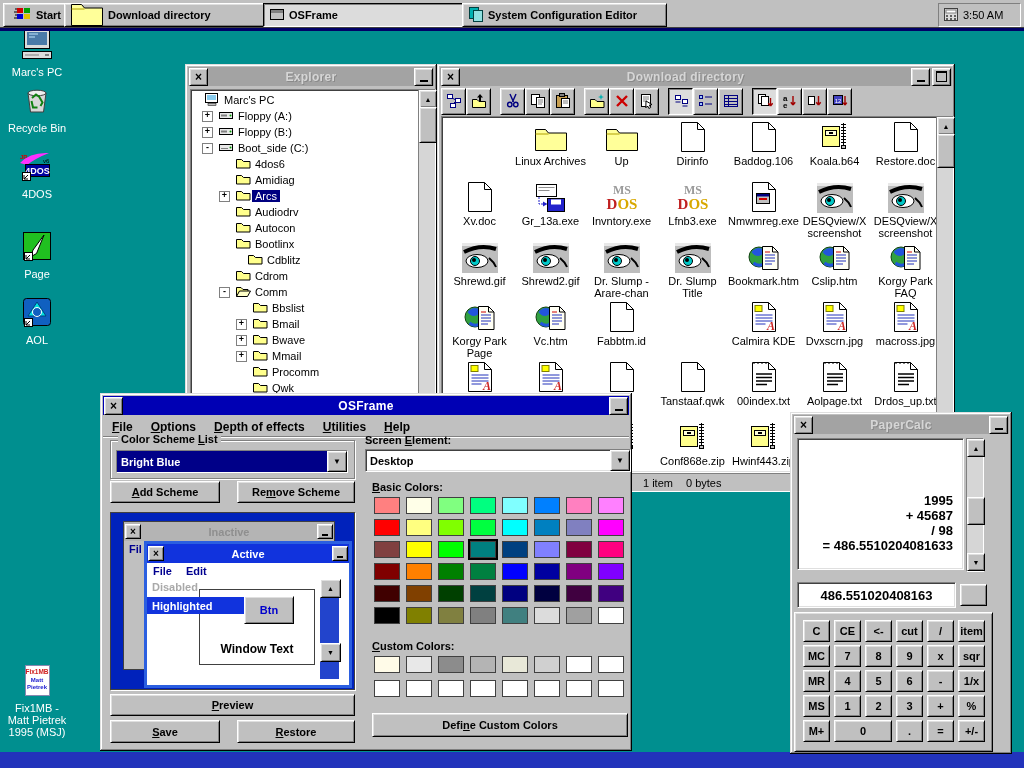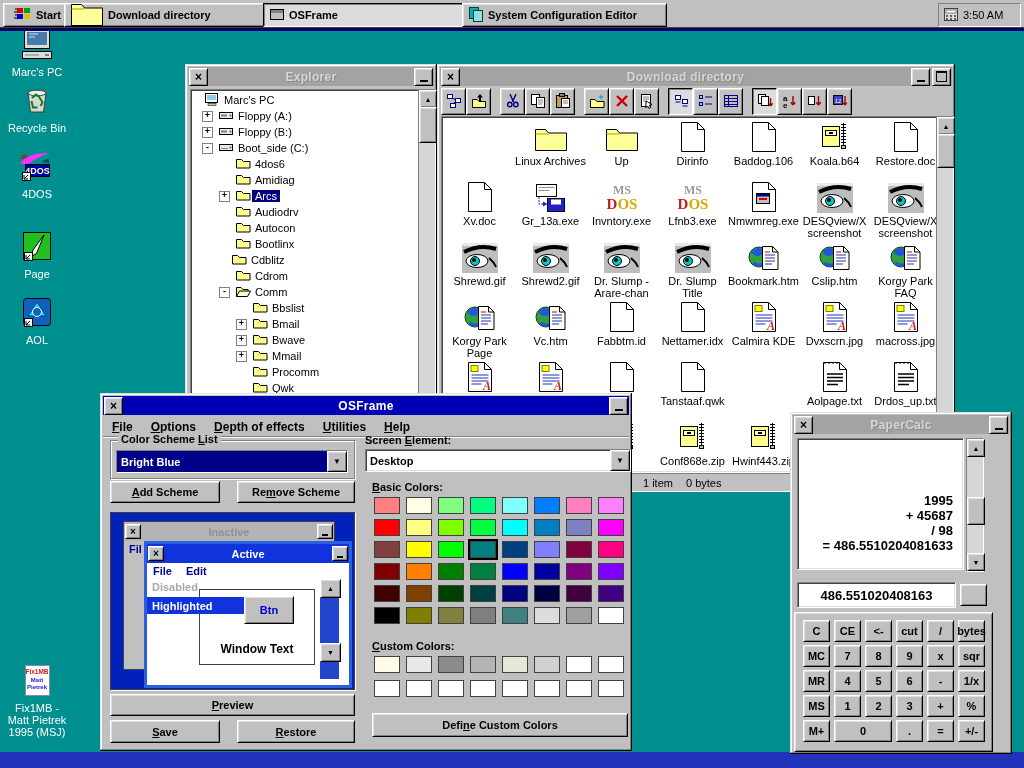--- a/index.html
+++ b/index.html
@@ -354,21 +354,21 @@
             </svg></span>
           <span class="t-lbl">Autocon</span>
         </div>
         <div class="trow" style="padding-left: 28px;">
           <span class="t-slot"></span>
           <span class="t-ico"><svg width="16" height="14">
               <path d="M1.5 3.5h5l2 2h6.5v6.5h-13.5z" fill="#FFFF8C" stroke="#000"></path>
             </svg></span>
           <span class="t-lbl">Bootlinx</span>
         </div>
-        <div class="trow" style="padding-left: 24px;">
+        <div class="trow" style="padding-left: 40px;">
           <span class="t-slot"></span>
           <span class="t-ico"><svg width="16" height="14">
               <path d="M1.5 3.5h5l2 2h6.5v6.5h-13.5z" fill="#FFFF8C" stroke="#000"></path>
             </svg></span>
           <span class="t-lbl">Cdblitz</span>
         </div>
         <div class="trow" style="padding-left: 28px;">
           <span class="t-slot"></span>
           <span class="t-ico"><svg width="16" height="14">
               <path d="M1.5 3.5h5l2 2h6.5v6.5h-13.5z" fill="#FFFF8C" stroke="#000"></path>
@@ -833,29 +833,20 @@
         </div>
         <div class="fcell" style="left: 144px; top: 182px;">
           <div class="fic">
             <svg width="26" height="32">
               <path d="M1.5 1.5h16l7 7v22h-23z" fill="#FFF" stroke="#000"></path>
               <path d="M17.5 1.5v7h7" fill="none" stroke="#000"></path>
             </svg>
           </div>
           <div class="flbl">Fabbtm.id</div>
         </div>
-        <div class="fcell" style="left: 215px; top: 182px;">
-          <div class="fic">
-            <svg width="26" height="32">
-              <path d="M1.5 1.5h16l7 7v22h-23z" fill="#FFF" stroke="#000"></path>
-              <path d="M17.5 1.5v7h7" fill="none" stroke="#000"></path>
-            </svg>
-          </div>
-          <div class="flbl">Nettamer.idx</div>
-        </div>
         <div class="fcell" style="left: 286px; top: 182px;">
           <div class="fic">
             <svg width="26" height="32">
               <path d="M1.5 1.5h16l7 7v22h-23z" fill="#FFF" stroke="#000"></path>
               <path d="M17.5 1.5v7h7" fill="none" stroke="#000"></path>
               <rect x="4" y="4.5" width="7" height="6" fill="#FFFF00" stroke="#808000"></rect>
               <path d="M4.5 14h17M4.5 17h17M4.5 20h17M4.5 23h10" stroke="#2233BB"></path>
               <text x="16" y="29" font-size="12" font-style="italic" font-weight="bold" fill="#CC2222" font-family="Liberation Serif,serif">A</text>
             </svg>
           </div>
@@ -919,20 +910,31 @@
           <div class="flbl">wk</div>
         </div>
         <div class="fcell" style="left: 215px; top: 242px;">
           <div class="fic">
             <svg width="26" height="32">
               <path d="M1.5 1.5h16l7 7v22h-23z" fill="#FFF" stroke="#000"></path>
               <path d="M17.5 1.5v7h7" fill="none" stroke="#000"></path>
             </svg>
           </div>
           <div class="flbl">Tanstaaf.qwk</div>
+        </div>
+        <div class="fcell" style="left: 286px; top: 242px;">
+          <div class="fic">
+            <svg width="26" height="32">
+              <path d="M1.5 1.5h16l7 7v22h-23z" fill="#FFF" stroke="#000"></path>
+              <path d="M17.5 1.5v7h7" fill="none" stroke="#000"></path>
+              <path d="M2 2h15" stroke="#000" stroke-dasharray="2 2"></path>
+              <path d="M5 13h16M5 16.5h16M5 20h16M5 23.5h11" stroke="#000" stroke-width="1.6"></path>
+            </svg>
+          </div>
+          <div class="flbl">00index.txt</div>
         </div>
         <div class="fcell" style="left: 357px; top: 242px;">
           <div class="fic">
             <svg width="26" height="32">
               <path d="M1.5 1.5h16l7 7v22h-23z" fill="#FFF" stroke="#000"></path>
               <path d="M17.5 1.5v7h7" fill="none" stroke="#000"></path>
               <path d="M2 2h15" stroke="#000" stroke-dasharray="2 2"></path>
               <path d="M5 13h16M5 16.5h16M5 20h16M5 23.5h11" stroke="#000" stroke-width="1.6"></path>
             </svg>
           </div>
@@ -1165,21 +1167,21 @@
       <div class="sb-btn raised" style="bottom:0;top:auto;">▼</div>
     </div>
     <div id="pc-display" class="abs sunken">486.551020408163</div>
     <div id="pc-sidebtn" class="abs raised"></div>
     <div id="pc-panel" class="abs raised">
         <div class="calcbtn raised btn" style="left: 8px; top: 7px;">C</div>
         <div class="calcbtn raised btn" style="left: 39px; top: 7px;">CE</div>
         <div class="calcbtn raised btn" style="left: 70px; top: 7px;">&lt;-</div>
         <div class="calcbtn raised btn" style="left: 101px; top: 7px;">cut</div>
         <div class="calcbtn raised btn" style="left: 132px; top: 7px;">/</div>
-        <div class="calcbtn raised btn" style="left: 163px; top: 7px;">bytes</div>
+        <div class="calcbtn raised btn" style="left: 163px; top: 7px;">item</div>
         <div class="calcbtn raised btn" style="left: 8px; top: 32px;">MC</div>
         <div class="calcbtn raised btn" style="left: 39px; top: 32px;">7</div>
         <div class="calcbtn raised btn" style="left: 70px; top: 32px;">8</div>
         <div class="calcbtn raised btn" style="left: 101px; top: 32px;">9</div>
         <div class="calcbtn raised btn" style="left: 132px; top: 32px;">x</div>
         <div class="calcbtn raised btn" style="left: 163px; top: 32px;">sqr</div>
         <div class="calcbtn raised btn" style="left: 8px; top: 57px;">MR</div>
         <div class="calcbtn raised btn" style="left: 39px; top: 57px;">4</div>
         <div class="calcbtn raised btn" style="left: 70px; top: 57px;">5</div>
         <div class="calcbtn raised btn" style="left: 101px; top: 57px;">6</div>

